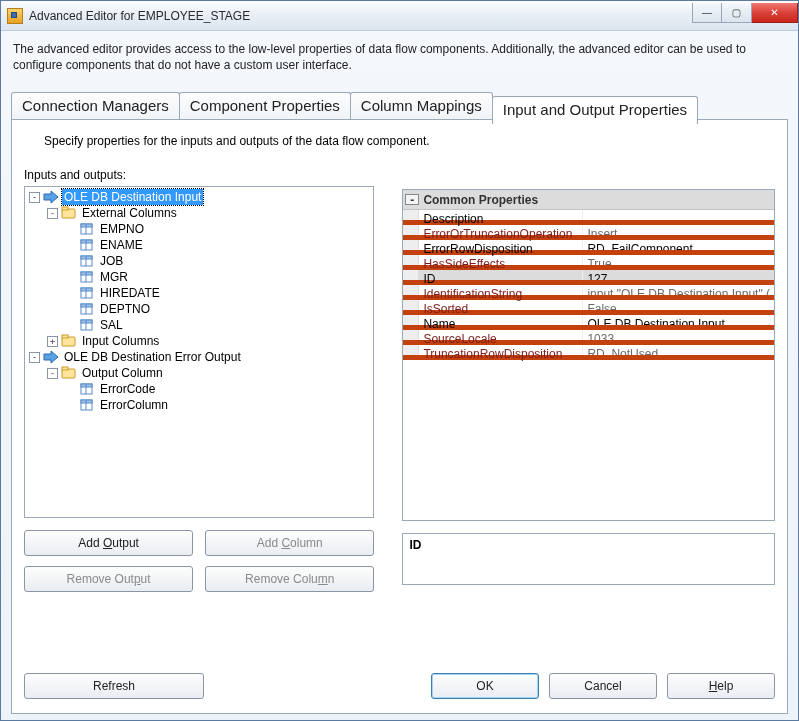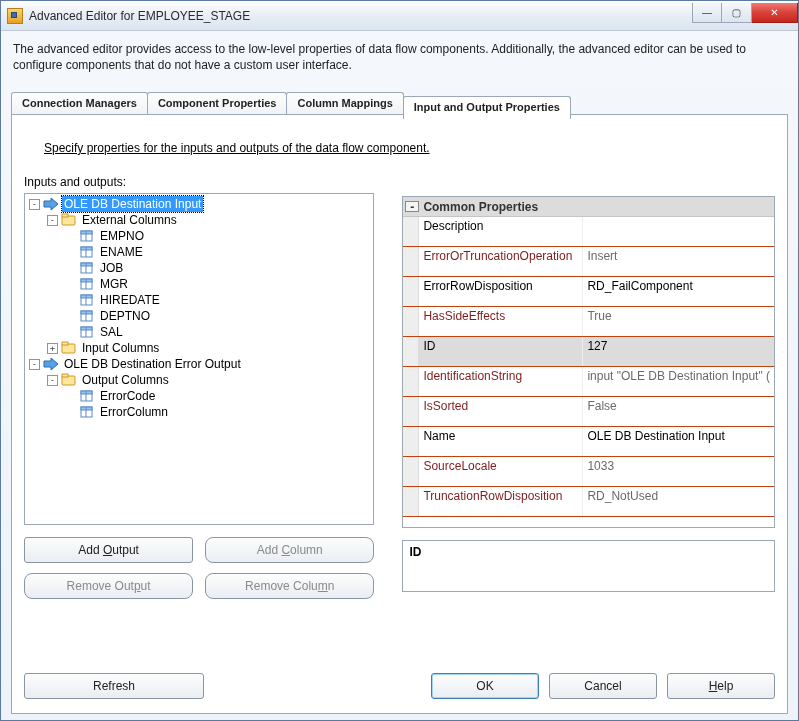--- a/index.html
+++ b/index.html
@@ -67,40 +67,40 @@
     margin: 2px 2px 18px 2px;
   }
 
   .tabstrip { display:flex; align-items:flex-end; position:relative; z-index:2; }
   .tab {
     border:1px solid #9ba8b8;
     border-bottom:none;
     background: linear-gradient(#fdfdfd,#f0f3f7);
     padding: 4px 10px 5px 10px;
     margin-right:-1px;
-    font-size:11px; color:#222;
+    font-size:15px; color:#222;
     cursor:pointer;
-    border-top-left-radius:3px; border-top-right-radius:3px;font-weight:bold;
+    border-top-left-radius:3px; border-top-right-radius:3px;
   }
   .tab.active {
     background:#fff;
     position:relative; top:5px;
     padding-bottom:6px;
     z-index:3;
   }
   .tabpanel {
     border:1px solid #9ba8b8;
     background:#fff;
     flex:1;
     display:flex; flex-direction:column;
     padding:10px 12px 12px 12px;
     position:relative; z-index:1;
   }
 
-  .instr { margin: 16px 0 20px 20px; text-decoration: underline; }
+  .instr { margin: 4px 0 20px 20px; }
 
   .flex-row { display:flex; gap:28px; flex:1; min-height:0;justify-content:space-between; }
 
   .left-col { width: 382px; display:flex; flex-direction:column; }
   .right-col { flex:1; display:flex; flex-direction:column; }
 
   .section-label { margin-bottom:4px; }
 
   .tree-box {
     border:1px solid #9ba8b8; background:#fff;
@@ -133,41 +133,41 @@
     display:grid; grid-template-columns:1fr 1fr; grid-template-rows:auto auto;
     gap:10px 12px; margin-top:12px;
   }
   .btn {
     height:26px; border:1px solid #8a96a5;
     background:linear-gradient(#fdfdfd,#e9edf2);
     border-radius:3px; font-size:12px;
     display:flex; align-items:center; justify-content:center;
     cursor:pointer; color:#222;
   }
-  .btn.disabled { color:#8a8a8a; cursor:default;border-radius:8px; }
+  .btn.disabled { color:#8a8a8a; cursor:default; }
   .btn u { text-decoration: underline; }
 
   .propgrid {
     border:1px solid #9ba8b8; background:#fff;
     height:332px; overflow:hidden;
     display:flex; flex-direction:column;
   }
   .pg-cat {
     background:#dcdcdc; border-bottom:1px solid #c4c4c4;
     display:flex; align-items:center; height:20px;
     font-weight:bold; color:#333;
   }
   .pg-cat .collapse {
     width:14px; text-align:center; font-family:monospace;
     border:1px solid #888; background:#f4f4f4; margin:0 4px 0 2px;
     height:11px; line-height:9px; font-size:10px; cursor:pointer;
   }
   .pg-rows { flex:0 0 auto; }
   .pg-row {
-    display:flex; height:30px; border-bottom:1px solid #c2410c;
+    display:flex; height:15px; border-bottom:5px solid #c2410c;
     font-size:12px;
   }
   .pg-row .cell-gutter{
     width:16px; background:#eeeeee; border-right:1px solid #ddd;
   }
   .pg-row .k {
     width: 164px; padding:2px 4px; border-right:1px solid #eee;
     color:#7f1d1d;
   }
   .pg-row .v { flex:1; padding:2px 4px; color:#6a6a6a; overflow:hidden; text-overflow:ellipsis; white-space:nowrap;}
@@ -373,21 +373,21 @@
                 <ul>
                   <li>
                     <div class="row">
                       <span class="expander">-</span>
                       <span class="ticon folder">
                         <svg width="16" height="14">
                             <rect class="body" x="1" y="3" width="13" height="9" rx="1"></rect>
                             <rect x="1" y="1" width="6" height="3" fill="#ffe69a" stroke="#cc9a2a"></rect>
                           </svg>
                       </span>
-                      <span class="node-label">Output Columns</span>
+                      <span class="node-label">Output Column</span>
                     </div>
                     <ul id="err-cols">
                         <li>
                           <div class="row">
                             <span class="expander blank"></span>
                             <span class="ticon">
                               <svg width="16" height="14">
                                 <rect x="2" y="2" width="11" height="10" fill="#fff" stroke="#5a8ac6"></rect>
                                 <rect x="2" y="2" width="11" height="3" fill="#9cc3ea" stroke="#5a8ac6"></rect>
                                 <line x1="7" y1="2" x2="7" y2="12" stroke="#5a8ac6"></line>

